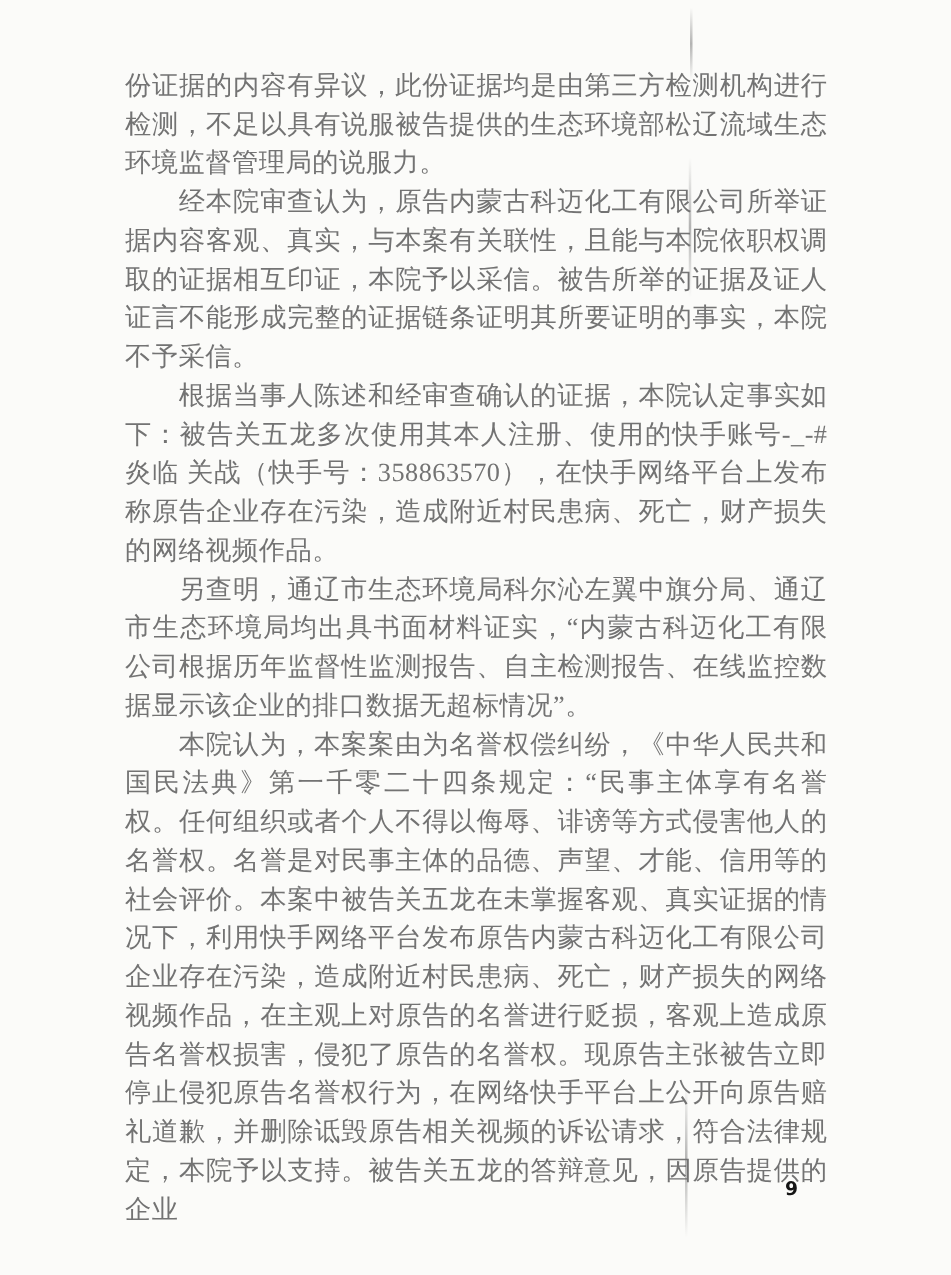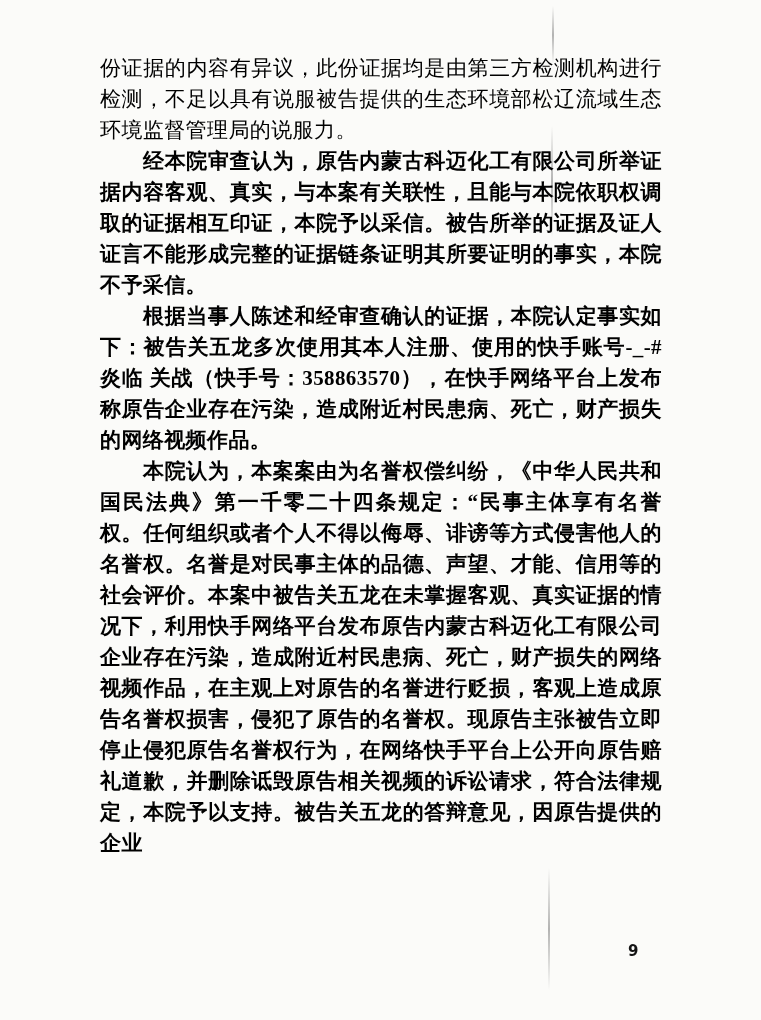--- a/index.html
+++ b/index.html
@@ -17,34 +17,33 @@
   .page {
     position: absolute;
     inset: 0;
     background: #fbfbf9;
   }
   .content {
     position: absolute;
     left: 100px;
     top: 53px;
     width: 562px;
-    color: #000000;
+    color: #737373;
   }
   .para {
     margin: 0;
     font-size: 21px;
     line-height: 31px;
     letter-spacing: 0.4px;
     text-align: justify;
     text-justify: inter-character;
     word-break: break-all;
   }
   .para.indent {
     text-indent: 2.05em;
-    font-weight: bold;
   }
   .page-number {
     position: absolute;
     left: 628px;
     top: 942px;
     font-family: "DejaVu Sans", "Liberation Sans", sans-serif;
     font-weight: bold;
     font-size: 15px;
     color: #141414;
   }
@@ -65,18 +64,19 @@
 <div class="page">
 
   <div class="artifact-line artifact-a"></div>
   <div class="artifact-line artifact-b"></div>
   <div class="artifact-line artifact-c"></div>
 
   <div class="content">
     <p class="para">份证据的内容有异议，此份证据均是由第三方检测机构进行检测，不足以具有说服被告提供的生态环境部松辽流域生态环境监督管理局的说服力。</p>
     <p class="para indent">经本院审查认为，原告内蒙古科迈化工有限公司所举证据内容客观、真实，与本案有关联性，且能与本院依职权调取的证据相互印证，本院予以采信。被告所举的证据及证人证言不能形成完整的证据链条证明其所要证明的事实，本院不予采信。</p>
     <p class="para indent">根据当事人陈述和经审查确认的证据，本院认定事实如下：被告关五龙多次使用其本人注册、使用的快手账号-_-#炎临 关战（快手号：358863570），在快手网络平台上发布称原告企业存在污染，造成附近村民患病、死亡，财产损失的网络视频作品。</p>
+    <p class="para indent">另查明，通辽市生态环境局科尔沁左翼中旗分局、通辽市生态环境局均出具书面材料证实，“内蒙古科迈化工有限公司根据历年监督性监测报告、自主检测报告、在线监控数据显示该企业的排口数据无超标情况”。</p>
     <p class="para indent">本院认为，本案案由为名誉权偿纠纷，《中华人民共和国民法典》第一千零二十四条规定：“民事主体享有名誉权。任何组织或者个人不得以侮辱、诽谤等方式侵害他人的名誉权。名誉是对民事主体的品德、声望、才能、信用等的社会评价。本案中被告关五龙在未掌握客观、真实证据的情况下，利用快手网络平台发布原告内蒙古科迈化工有限公司企业存在污染，造成附近村民患病、死亡，财产损失的网络视频作品，在主观上对原告的名誉进行贬损，客观上造成原告名誉权损害，侵犯了原告的名誉权。现原告主张被告立即停止侵犯原告名誉权行为，在网络快手平台上公开向原告赔礼道歉，并删除诋毁原告相关视频的诉讼请求，符合法律规定，本院予以支持。被告关五龙的答辩意见，因原告提供的企业</p>
   </div>
 
   <div class="page-number">9</div>
 
 </div>
 
 </body></html>

